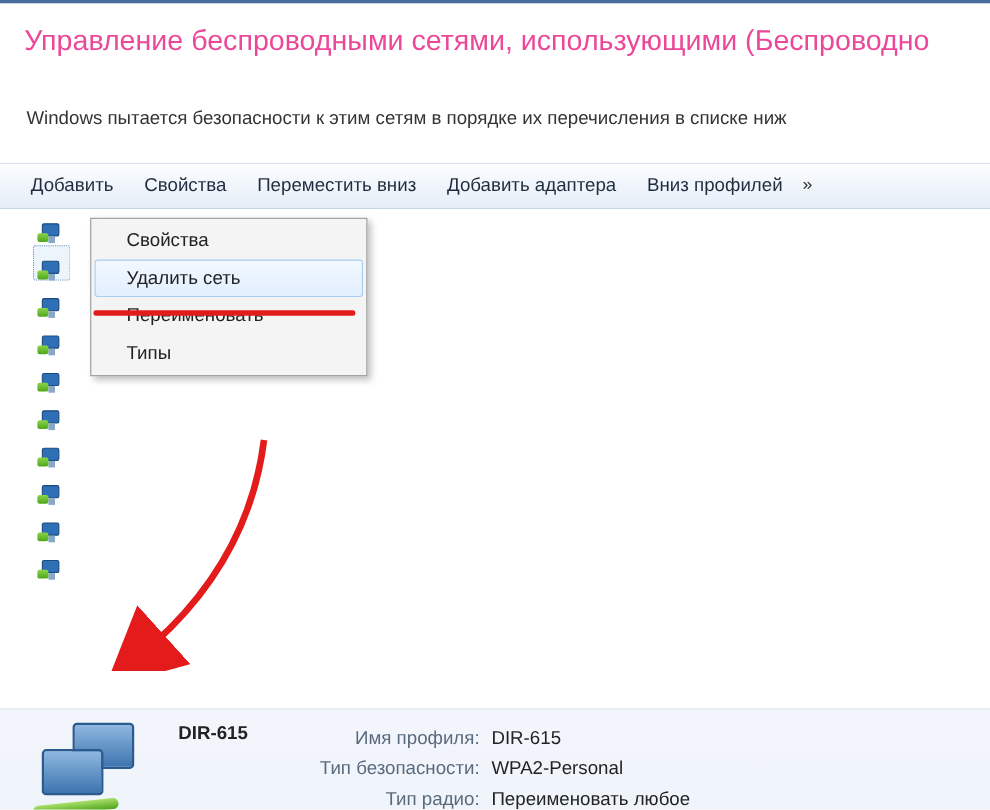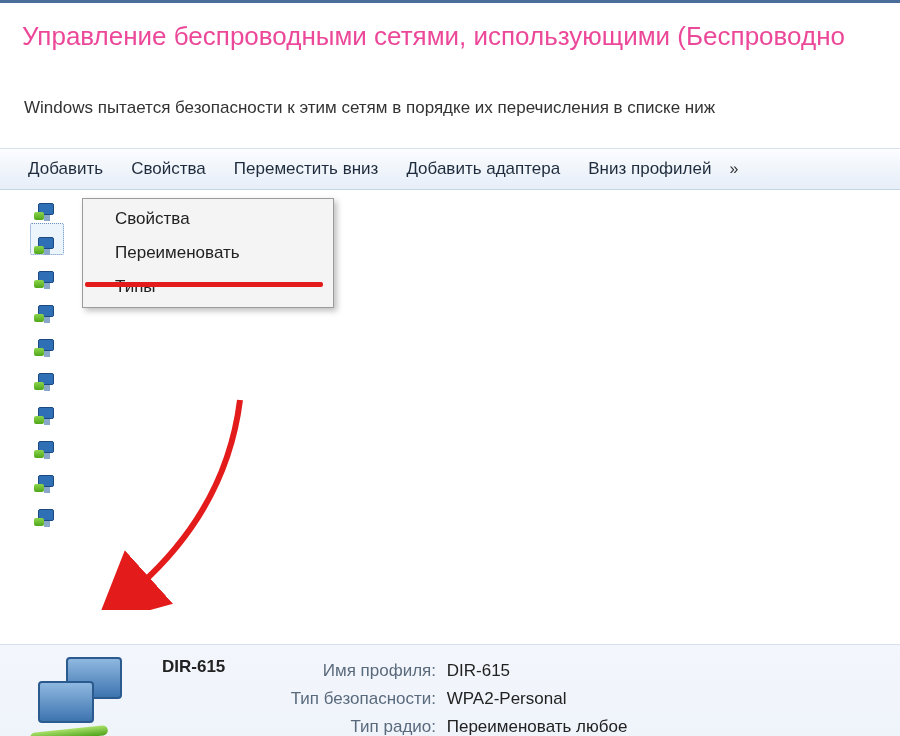--- a/index.html
+++ b/index.html
@@ -299,20 +299,21 @@
         <span class="nicon">
           <span class="screen"></span>
           <span class="stand"></span>
           <span class="accent"></span>
         </span>
       </div>
     </div>
 
   <div class="ctx-menu">
     <div class="ctx-item">Свойства</div>
+    <div class="ctx-item hover">Удалить сеть</div>
     <div class="ctx-item">Переименовать</div>
     <div class="ctx-item">Типы</div>
   </div>
 
   <div class="red-underline"></div>
 
   <svg class="red-arrow" style="left:80px; top:200px;" width="180" height="220" viewBox="0 0 180 220">
     <defs>
       <marker id="ah" markerWidth="12" markerHeight="12" refX="2" refY="6" orient="auto">
         <path d="M0,0 L12,6 L0,12 Z" fill="#e31b1b"></path>

